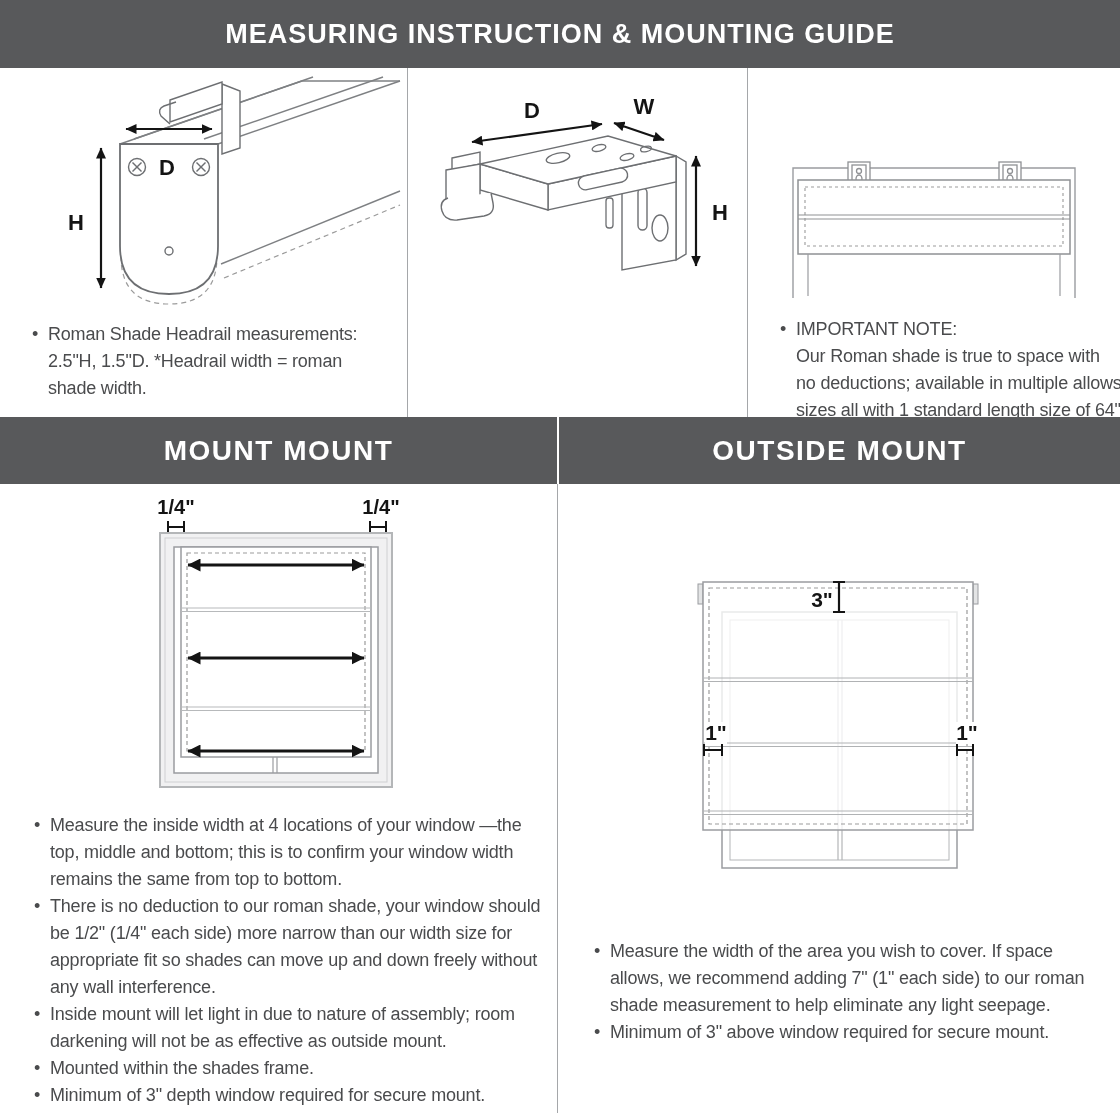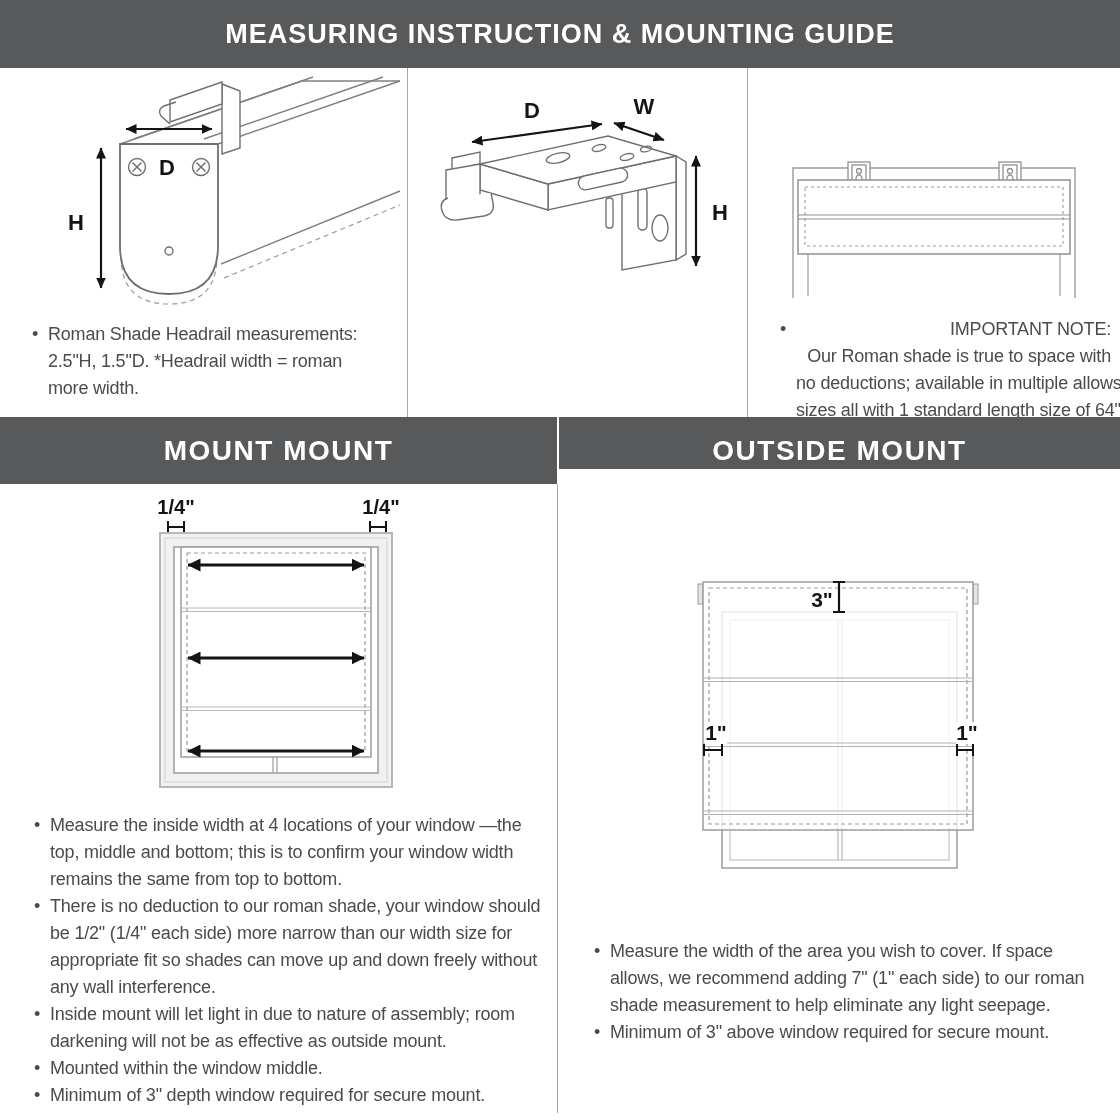--- a/index.html
+++ b/index.html
@@ -11,30 +11,30 @@
   .page{position:relative; width:1120px; height:1120px; background:#fff; overflow:hidden;}
 
   .header{position:absolute; top:0; left:0; width:1120px; height:68px; background:var(--bar-bg);
           color:var(--bar-text); font-weight:bold; font-size:27px; letter-spacing:1px;
           text-align:center; line-height:68px;}
 
   .top-section{position:absolute; top:68px; left:0; width:1120px; height:349px; display:flex;}
   .col{position:relative; height:100%;}
   .col-1{width:408px; border-right:1px solid #a5a7aa;}
   .col-2{width:340px; border-right:1px solid #a5a7aa;}
-  .col-3{width:371px;text-align:right;}
+  .col-3{width:371px;}
 
   .caption{margin:8px 18px 0 28px; font-size:18px; line-height:27px; letter-spacing:-0.2px; color:var(--body-text);}
   .cap-item{position:relative; padding-left:20px;}
   .cap-item::before{content:"\2022"; position:absolute; left:4px;}
   .cap-line{display:block; white-space:nowrap;}
 
   .bars{position:absolute; top:417px; left:0; width:1120px; height:67px;}
   .bar-left{position:absolute; left:0; top:0; width:557px; height:67px;}
-  .bar-right{position:absolute; left:559px; top:0; width:561px; height:52px;}
+  .bar-right{position:absolute; left:559px; top:0; width:561px; height:67px;}
   .bar{background:var(--bar-bg); color:var(--bar-text); font-weight:bold; font-size:28px;
        letter-spacing:1.5px; text-align:center; line-height:67px;}
 
   .mount-content{position:absolute; top:484px; left:0; width:1120px; height:636px;}
   .mount-left{position:absolute; left:0; top:0; width:558px; height:629px; border-right:1px solid #a5a7aa;}
   .mount-right{position:absolute; left:558px; top:0; width:562px; height:629px;}
 
   .bullets{font-size:18px; line-height:27px; letter-spacing:-0.2px; color:var(--body-text); list-style:none;}
   .bullets li{position:relative; padding-left:20px;}
   .bullets li::before{content:"\2022"; position:absolute; left:4px;}
@@ -94,21 +94,21 @@
 
         <line x1="126" y1="61" x2="212" y2="61" stroke="#141414" stroke-width="2.2" marker-start="url(#ahS)" marker-end="url(#ahS)"></line>
         <text class="dim-label" x="167" y="107" font-size="22" text-anchor="middle">D</text>
         <line x1="101" y1="80" x2="101" y2="220" stroke="#141414" stroke-width="2.2" marker-start="url(#ahS)" marker-end="url(#ahS)"></line>
         <text class="dim-label" x="76" y="162" font-size="22" text-anchor="middle">H</text>
       </svg>
       <div class="caption">
         <div class="cap-item">
           <span class="cap-line">Roman Shade Headrail measurements:</span>
           <span class="cap-line">2.5"H, 1.5"D. *Headrail width = roman</span>
-          <span class="cap-line">more width.</span>
+          <span class="cap-line">shade width.</span>
         </div>
       </div>
     </div>
 
     <div class="col col-2">
       <svg width="339" height="245" viewBox="0 0 339 245">
 
         <g fill="#fff" stroke="#6d6f72" stroke-width="1.4">
           <polygon points="268,88 278,94 278,186 268,192"></polygon>
           <polygon points="214,98 268,88 268,192 214,202"></polygon>
@@ -219,21 +219,21 @@
         <g stroke="#141414" stroke-width="3">
           <line x1="188" y1="78" x2="364" y2="78" marker-start="url(#ahB)" marker-end="url(#ahB)"></line>
           <line x1="188" y1="171" x2="364" y2="171" marker-start="url(#ahB)" marker-end="url(#ahB)"></line>
           <line x1="188" y1="264" x2="364" y2="264" marker-start="url(#ahB)" marker-end="url(#ahB)"></line>
         </g>
       </svg>
       <ul class="bullets bullets-left">
         <li>Measure the inside width at 4 locations of your window —the top, middle and bottom; this is to confirm your window width remains the same from top to bottom.</li>
         <li>There is no deduction to our roman shade, your window should be 1/2" (1/4" each side) more narrow than our width size for appropriate fit so shades can move up and down freely without any wall interference.</li>
         <li>Inside mount will let light in due to nature of assembly; room darkening will not be as effective as outside mount.</li>
-        <li>Mounted within the window middle.</li>
+        <li>Mounted within the shades frame.</li>
         <li>Minimum of 3" depth window required for secure mount.</li>
       </ul>
     </div>
 
     <div class="mount-right">
       <svg width="562" height="330" viewBox="0 0 562 330" style="margin-top:76px">
 
         <rect x="164" y="52" width="235" height="256" fill="#fff" stroke="#9a9ca0" stroke-width="1.5"></rect>
         <rect x="172" y="60" width="219" height="240" fill="none" stroke="#b4b6b8" stroke-width="1"></rect>
         <g stroke="#b4b6b8" stroke-width="1.2">

